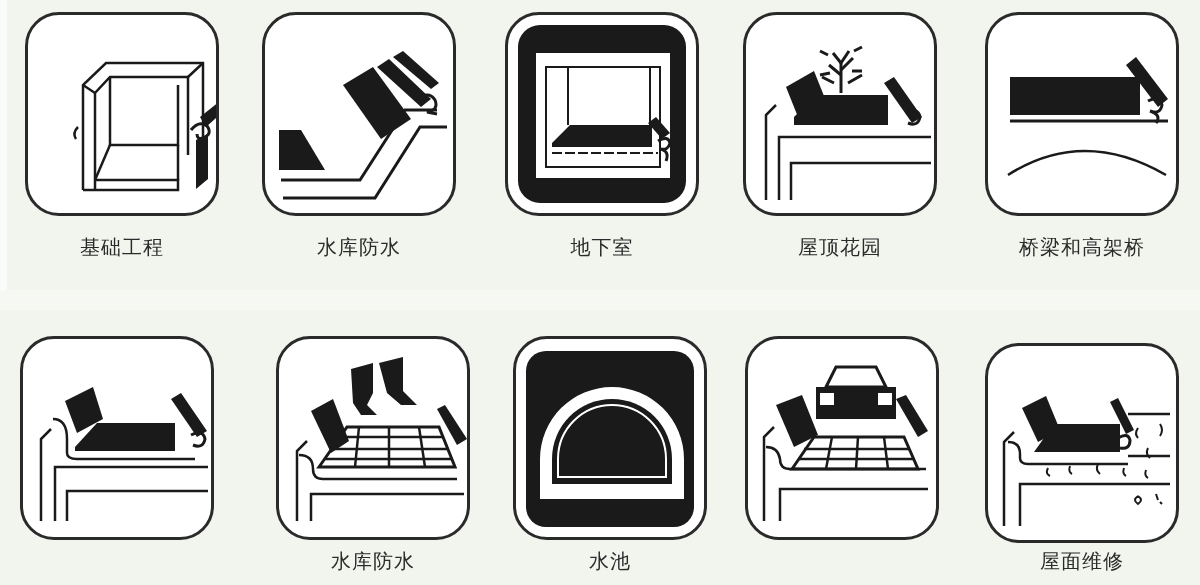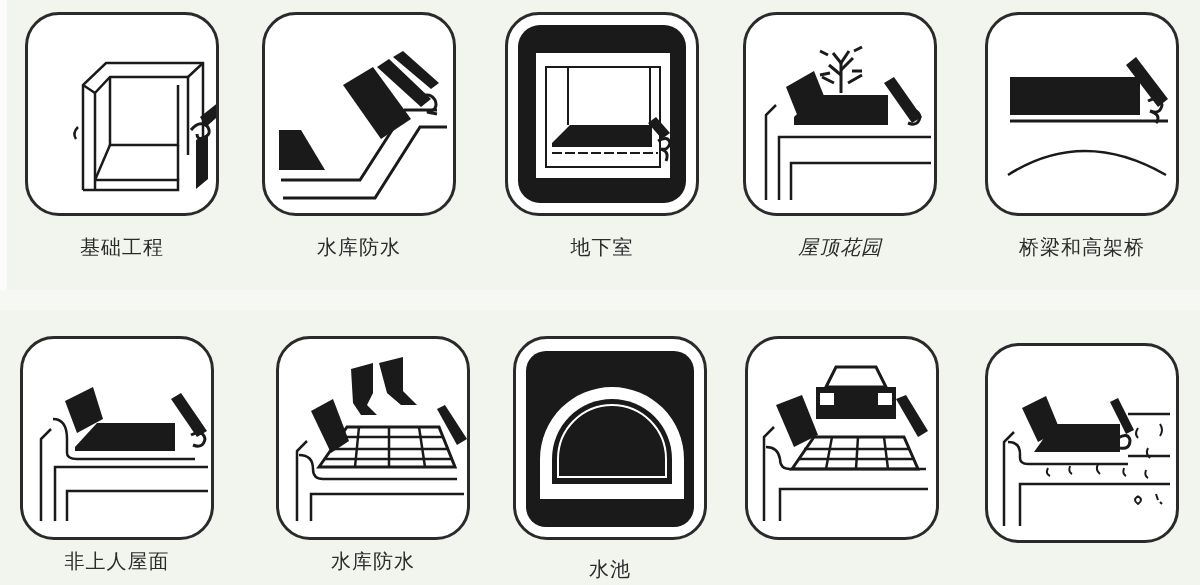--- a/index.html
+++ b/index.html
@@ -138,21 +138,21 @@
       <path d="M138,68 l10,-6 l28,40 l-10,6 z" fill="#1a1a1a"></path>
       <path d="M160,98 q12,-6 14,4 q-2,10 -12,6" fill="none" stroke="#1a1a1a" stroke-width="3"></path>
 
       <g stroke="#1a1a1a" stroke-width="3" fill="none">
         <path d="M95,78 l0,-30"></path>
         <path d="M95,60 l-12,-10 M95,55 l12,-12 M88,68 l-12,-6 M102,68 l14,-8 M95,48 l-8,-10 M95,48 l8,-12"></path>
         <path d="M82,40 l-8,-4 M108,36 l8,-4 M84,58 l-10,2 M106,56 l10,0"></path>
       </g>
     </svg>
   </div>
-  <div class="label" style="top:222px;font-style:italic;">屋顶花园</div>
+  <div class="label" style="top:222px;">屋顶花园</div>
 </div>
 
 <div class="tile" style="left:985px; top:12px;padding-left:28px;">
   <div class="card">
     <svg viewBox="0 0 188 198">
       <path d="M22,62 l130,0 l0,38 l-130,0 z" fill="#1a1a1a"></path>
       <path d="M138,50 l10,-8 l32,42 l-10,8 z" fill="#1a1a1a"></path>
       <path d="M160,86 q12,-6 14,4 q-2,10 -12,6 q12,4 6,12" fill="none" stroke="#1a1a1a" stroke-width="3"></path>
       <line x1="22" y1="106" x2="180" y2="106" stroke="#1a1a1a" stroke-width="3"></line>
       <path d="M20,160 q75,-48 158,0" fill="none" stroke="#1a1a1a" stroke-width="2.5"></path>
@@ -169,21 +169,20 @@
         <polyline points="32,182 32,128 185,128"></polyline>
         <polyline points="44,182 44,152 185,152"></polyline>
       </g>
       <path d="M42,62 l28,-14 l10,32 l-26,14 z" fill="#1a1a1a"></path>
       <path d="M52,108 l22,-24 l78,0 l0,28 l-100,0 z" fill="#1a1a1a"></path>
       <path d="M148,60 l10,-6 l26,38 l-10,6 z" fill="#1a1a1a"></path>
       <path d="M168,96 q12,-6 14,4 q-2,10 -12,6" fill="none" stroke="#1a1a1a" stroke-width="3"></path>
       <path d="M30,80 q14,0 14,20 l0,14 q0,6 10,6 l118,0" fill="none" stroke="#1a1a1a" stroke-width="2.5"></path>
     </svg>
   </div>
-  <div class="label" style="top:212px;">非上人屋面</div>
 </div>
 
 <div class="tile" style="left:276px; top:336px;">
   <div class="card">
     <svg viewBox="0 0 188 198">
       <g fill="none" stroke="#1a1a1a" stroke-width="2.5">
         <polyline points="18,182 18,112 28,102"></polyline>
         <polyline points="32,182 32,155 185,155"></polyline>
       </g>
 
@@ -209,21 +208,21 @@
 
 <div class="tile" style="left:513px; top:336px;">
   <div class="card">
     <svg viewBox="0 0 188 198">
       <rect x="10" y="12" width="168" height="176" rx="20" fill="#1a1a1a"></rect>
       <path d="M24,160 l0,-40 a72,72 0 0 1 144,0 l0,40 z" fill="#ffffff"></path>
       <path d="M36,145 l0,-25 a60,60 0 0 1 120,0 l0,25 z" fill="#1a1a1a"></path>
       <path d="M42,138 l0,-18 a54,54 0 0 1 108,0 l0,18 z" fill="none" stroke="#ffffff" stroke-width="2"></path>
     </svg>
   </div>
-  <div class="label" style="top:220px;font-family:Liberation Serif, serif;">水池</div>
+  <div class="label" style="top:212px;font-family:Liberation Serif, serif;">水池</div>
 </div>
 
 <div class="tile" style="left:745px; top:336px;">
   <div class="card">
     <svg viewBox="0 0 188 198">
       <g fill="none" stroke="#1a1a1a" stroke-width="2.5">
         <polyline points="16,182 16,98 26,88"></polyline>
         <polyline points="32,182 32,150 180,150"></polyline>
       </g>
       <path d="M44,130 l22,-32 l90,0 l14,32 z" fill="#ffffff" stroke="#1a1a1a" stroke-width="3"></path>
@@ -268,13 +267,14 @@
         <path d="M60,122 q-3,6 2,8"></path>
         <path d="M82,120 q-2,6 2,8"></path>
         <path d="M110,118 q-3,6 2,10"></path>
         <path d="M136,122 q-2,6 2,8"></path>
         <path d="M158,124 q-2,6 2,8"></path>
         <path d="M150,150 q-6,4 0,8 q6,-4 0,-8"></path>
         <path d="M168,148 l2,6 M172,156 l2,2"></path>
       </g>
     </svg>
   </div>
+  <div class="label" style="top:205px;">屋面维修</div>
 </div>
 
 </body></html>

